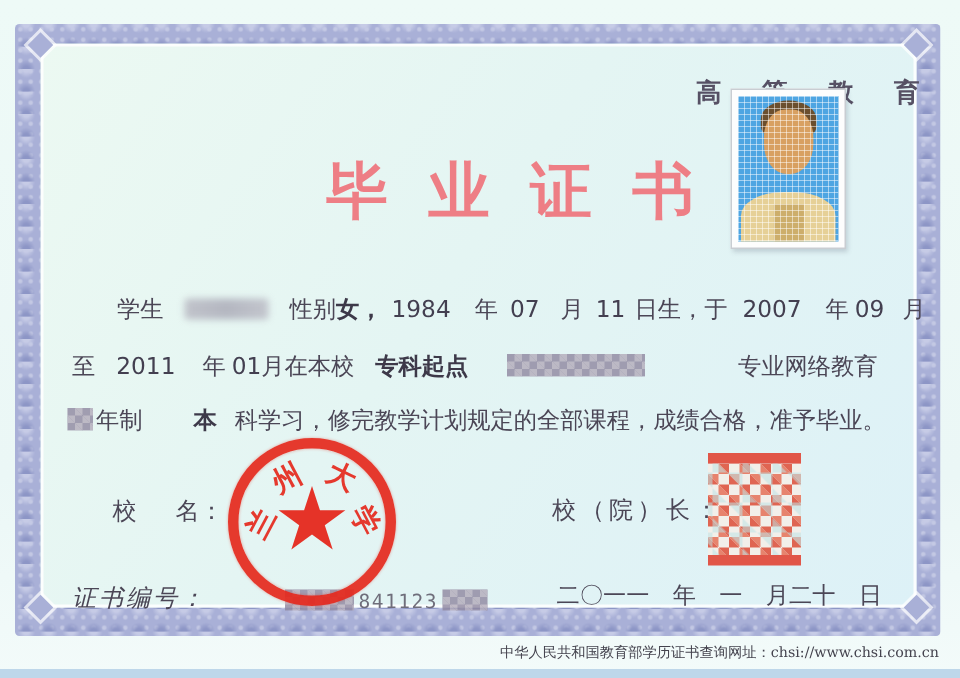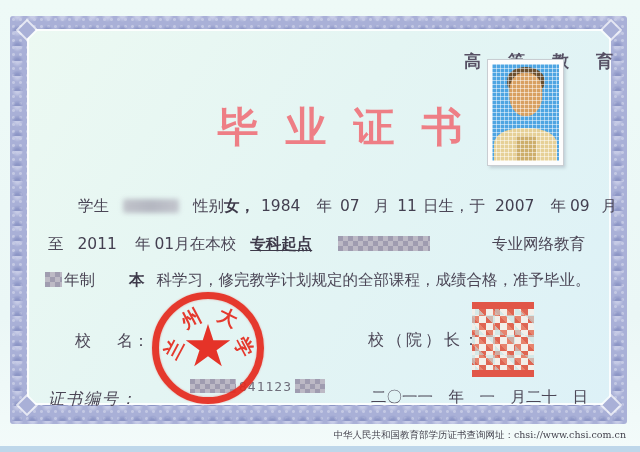--- a/index.html
+++ b/index.html
@@ -86,21 +86,21 @@
     background-image:
       linear-gradient(45deg, #e05a45 25%, rgba(0,0,0,0) 25%, rgba(0,0,0,0) 75%, #e05a45 75%),
       linear-gradient(45deg, #e87a62 25%, #f4efe9 25%, #f4efe9 75%, #e87a62 75%);
     background-position:0 0, 7px 7px; background-size:14px 14px; opacity:.92; }
   .pres-stamp::after { content:""; position:absolute; inset:0;
     background-image:linear-gradient(45deg, rgba(188,226,228,.55) 25%, rgba(0,0,0,0) 25%, rgba(0,0,0,0) 75%, rgba(188,226,228,.55) 75%);
     background-size:20px 20px; background-position:3px 6px; }
 
   
   .certno-label { left:48px; top:389px; letter-spacing:2px;font-style:italic; }
-  .certno-value { position:absolute; left:146px; top:376px; white-space:nowrap;padding-left:44px; }
+  .certno-value { position:absolute; left:146px; top:390px; white-space:nowrap;padding-left:44px; }
   .certno-digits { font-family:"DejaVu Sans Mono", monospace; font-size:13px; color:#63606e; letter-spacing:1px; opacity:.9; }
   .dateline { position:absolute; left:371px; top:387px; font-size:15.5px; color:#4b4656; white-space:nowrap; }
 
   .footer-note { position:absolute; right:14px; top:429px; font-size:9.5px; color:#44434e; white-space:nowrap; z-index:2; }
   .scan-edge { position:absolute; left:0; right:0; bottom:0; height:6px; background:#bed7ea; z-index:4; }
 </style>
 </head>
 <body>
 
 <div class="scan">
@@ -126,21 +126,21 @@
         <div class="p-collar"></div>
         <div class="pixel-grid"></div>
       </div>
     </div>
 
     <div class="bodyline l1">
       <span style="margin-right:14px;">学生</span><span class="blur-name"></span><span style="margin-left:14px;">性别</span><span class="filled" style="margin-right:6px;">女，</span><span class="num" style="margin-right:16px;">1984</span><span style="margin-right:8px;">年</span><span class="num" style="margin-right:14px;">07</span><span style="margin-right:8px;">月</span><span class="num" style="margin-right:6px;">11</span><span style="margin-right:10px;">日生，于</span><span class="num" style="margin-right:16px;">2007</span><span style="margin-right:4px;">年</span><span class="num" style="margin-right:12px;">09</span><span>月</span>
     </div>
 
     <div class="bodyline l2">
-      <span style="margin-right:14px;">至</span><span class="num" style="margin-right:18px;">2011</span><span style="margin-right:4px;">年</span><span class="num" style="">01</span><span style="margin-right:14px;">月在本校</span><span class="filled" style="margin-right:26px;text-decoration:underline;">专科起点</span><span class="mosaic major"></span><span style="position:absolute; right:8px;">专业网络教育</span>
+      <span style="margin-right:14px;">至</span><span class="num" style="margin-right:18px;">2011</span><span style="margin-right:4px;">年</span><span class="num" style="">01</span><span style="margin-right:14px;">月在本校</span><span class="filled" style="margin-right:26px;">专科起点</span><span class="mosaic major"></span><span style="position:absolute; right:8px;">专业网络教育</span>
     </div>
 
     <div class="bodyline l3">
       <span class="mosaic years" style="margin-right:2px;"></span><span style="margin-right:34px;font-family:Liberation Mono, monospace;">年制</span><span class="filled" style="margin-right:12px;">本</span><span>科学习，修完教学计划规定的全部课程，成绩合格，准予毕业。</span>
     </div>
 
     <div class="label school-char">校</div>
     <div class="label school-name-colon">名：</div>
     <div class="label president">校（院）长：</div>
 

